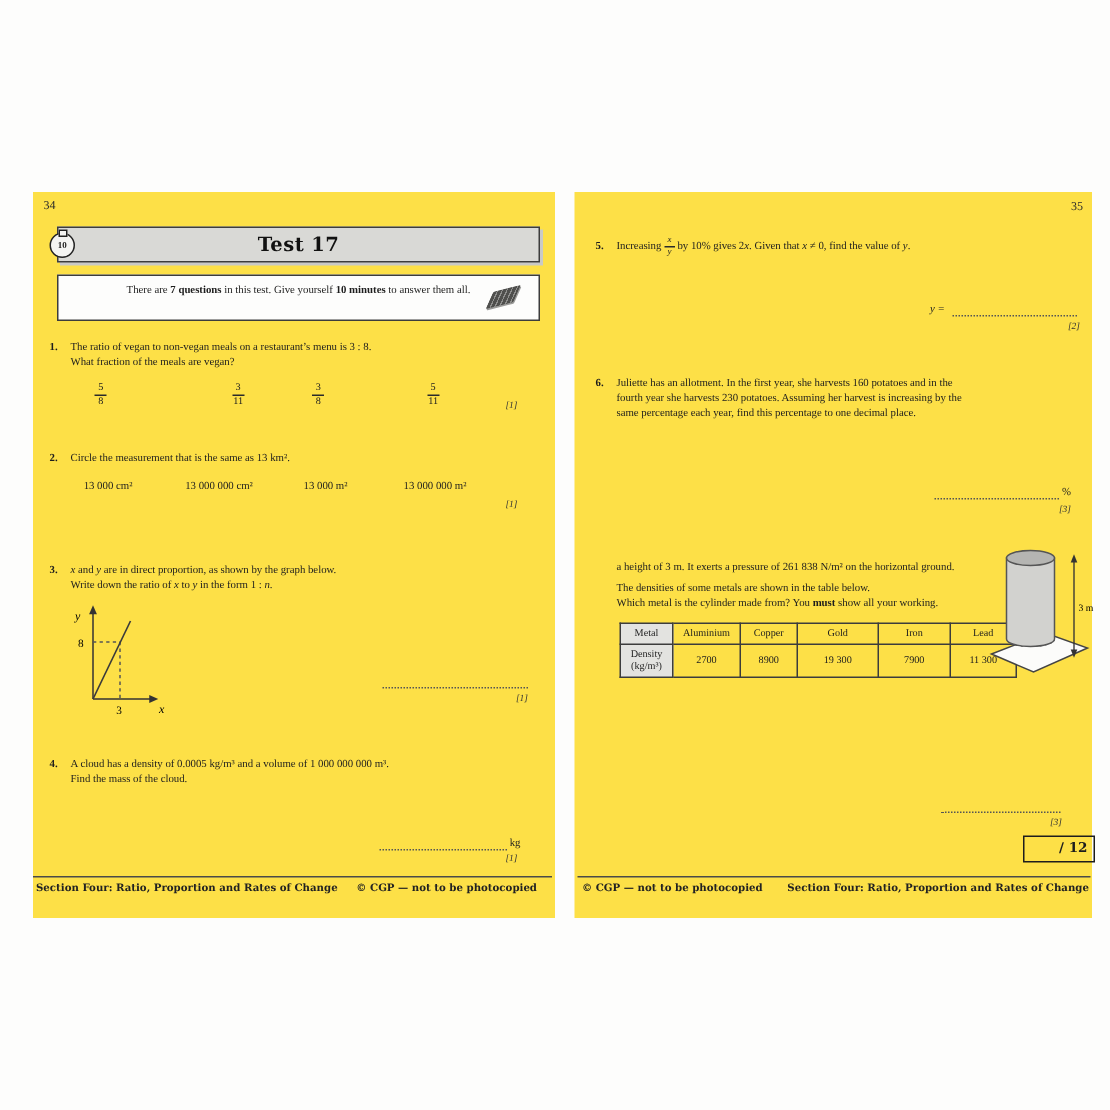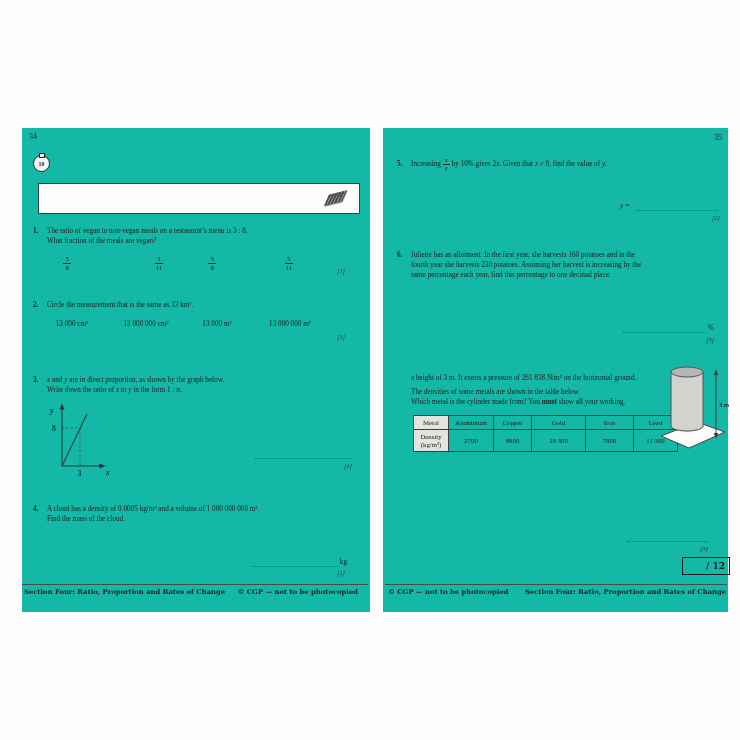--- a/index.html
+++ b/index.html
@@ -1,20 +1,20 @@
 <!DOCTYPE html>
 <html><head>
 <meta charset="utf-8">
 <style>
   html,body{margin:0;padding:0;}
   body{
     width:740px;height:740px;position:relative;background:#fdfdfc;
     font-family:"Liberation Serif",serif;color:#1d1d1d;overflow:hidden;
   }
-  .page{position:absolute;top:128px;width:348px;height:484px;background:#14b8a6;}
+  .page{position:absolute;top:128px;width:348px;height:484px;background:#fde047;}
   #left-page{left:22px;}
   #right-page{left:383px;width:345px;}
   .pgnum{position:absolute;font-size:8px;color:#2a2a2a;}
   
   .testbar{
     position:absolute;left:16px;top:23px;width:320px;height:22px;
     background:#d9d9d6;border:1px solid #3c3c3c;box-shadow:2px 2px 0 #c9c9c6;
     display:flex;align-items:center;justify-content:center;
   }
   .testtitle{font-family:"DejaVu Serif",serif;font-weight:bold;font-size:13px;letter-spacing:.3px;color:#111;}
@@ -79,25 +79,29 @@
   .ansprefix{font-style:italic;margin-right:3px;}
   svg{position:absolute;overflow:visible;}
   svg text{font-family:"Liberation Serif",serif;}
 </style>
 </head>
 <body>
 
 <div class="page" id="left-page">
   <div class="pgnum" style="left:7px;top:4px">34</div>
 
+  <div class="testbar">
+    <span class="testtitle">Test 17</span>
+  </div>
   <div class="stopwatch">
     <span class="sw-num">10</span>
   </div>
 
   <div class="instrbox">
+    <div class="iline"><span>There are </span><span style="font-weight: bold;">7 questions</span><span> in this test. Give yourself </span><span style="font-weight: bold;">10 minutes</span><span> to answer them all.</span></div>
     <span class="calc"></span>
   </div>
 
   <div class="ln" style="left:11px;top:99px">
     <span class="qn">1.</span><span>The ratio of vegan to non-vegan meals on a restaurant’s menu is 3 : 8.</span>
   </div>
   <div class="ln" style="left:25px;top:109px">What fraction of the meals are vegan?</div>
 
   <div class="frac" style="left:41px;top:127px">
     <span class="fnum">5</span>

